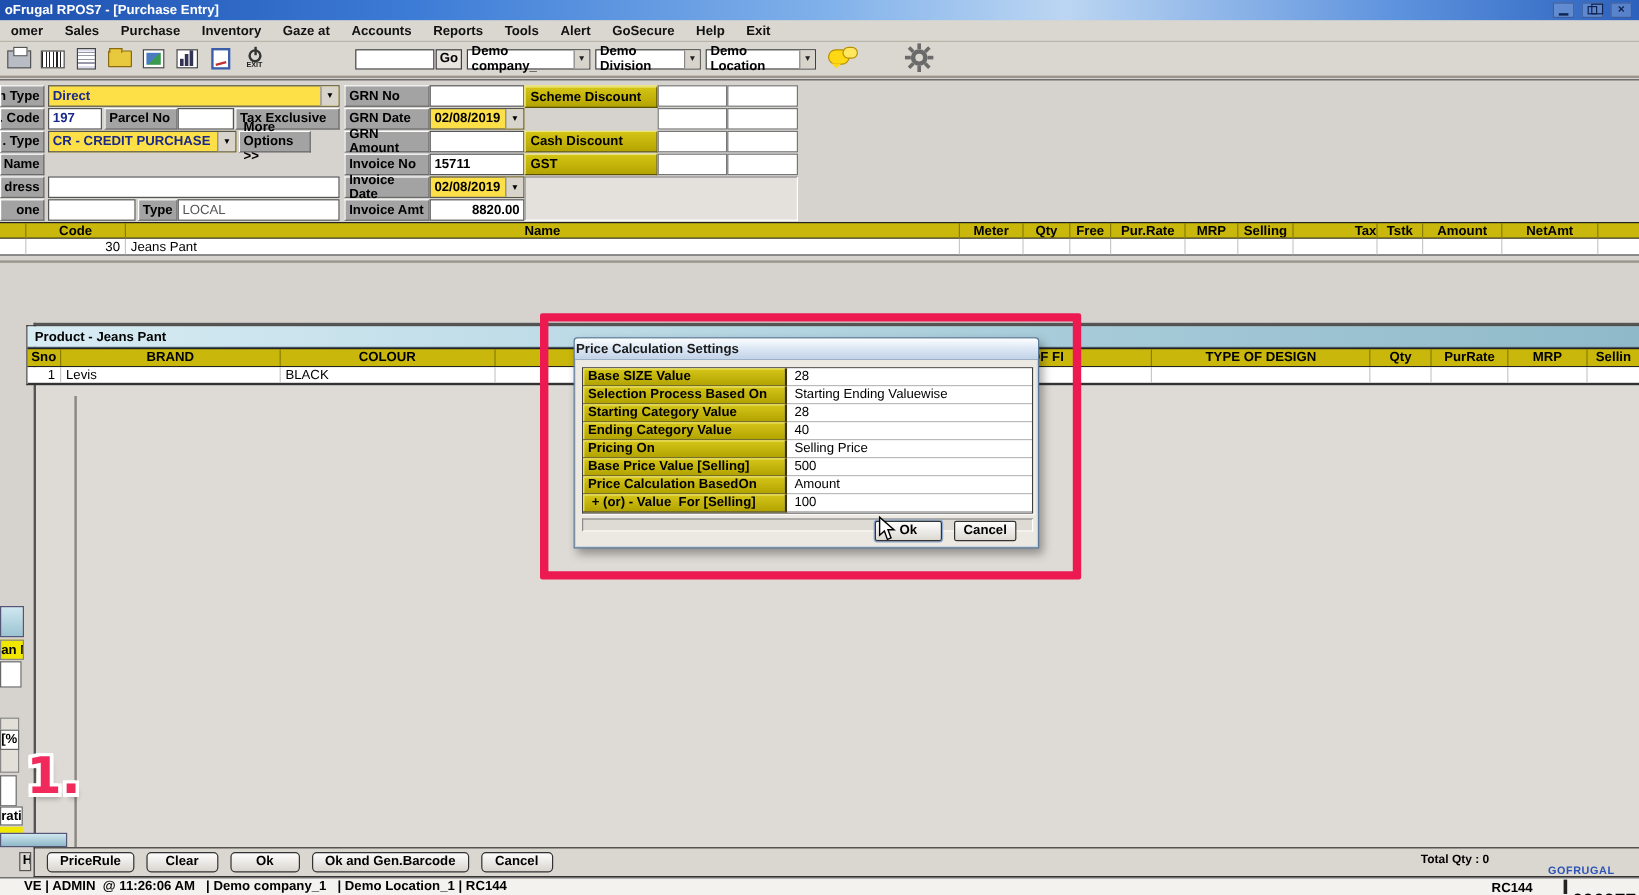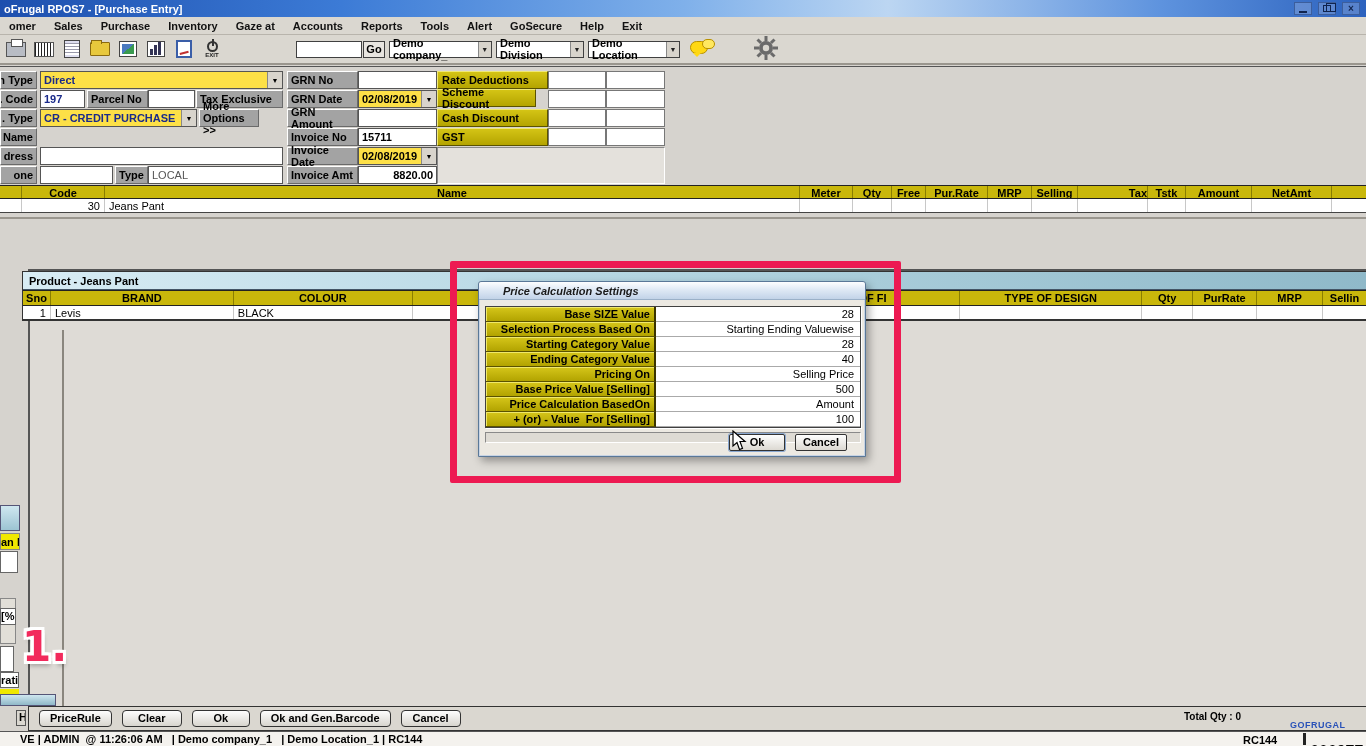--- a/index.html
+++ b/index.html
@@ -66,22 +66,22 @@
   
   .yhead { display:flex; background:#c9b70b; border-top:1px solid #222; border-bottom:1px solid #222; }
   .yhead .hc { font-weight:bold; text-align:center; border-right:1px solid #8a7e00; padding:1px 0; overflow:hidden; white-space:nowrap; }
   .trow { display:flex; background:#fff; border-bottom:1px solid #444; }
   .trow .tc { border-right:1px solid #c8c8c8; padding:1px 4px; overflow:hidden; white-space:nowrap; }
 
   .ppanel-title { background:linear-gradient(90deg,#d8ecf4 0%,#b8d8e4 40%,#8fb9c9 100%); border:1px solid #456; font-weight:bold; display:flex; align-items:center; padding-left:6px; }
 
   
   .dialog { left:478px; top:281px; width:388px; height:176px; background:#ece9e2; border:1px solid #5a7898; border-radius:3px 3px 0 0; box-shadow:0 0 0 1px #c8d4e4 inset, 3px 4px 8px rgba(0,0,0,.35); z-index:50; }
-  .dlg-title { height:18px; background:linear-gradient(180deg,#fdfeff 0%,#dfe9f5 45%,#c2d3e8 100%); border-bottom:1px solid #9ab0c8; border-radius:3px 3px 0 0; display:flex; align-items:center; padding-left:24px; font-weight:bold; color:#1a1a1a;font-style:italic; }
-  .dlg-body { position:absolute; left:6px; top:24px; width:376px; height:122px; background:#fff; border:1px solid #404040; box-shadow:1px 1px 0 #fff;text-align:right; }
+  .dlg-title { height:18px; background:linear-gradient(180deg,#fdfeff 0%,#dfe9f5 45%,#c2d3e8 100%); border-bottom:1px solid #9ab0c8; border-radius:3px 3px 0 0; display:flex; align-items:center; padding-left:1px; font-weight:bold; color:#1a1a1a; }
+  .dlg-body { position:absolute; left:6px; top:24px; width:376px; height:122px; background:#fff; border:1px solid #404040; box-shadow:1px 1px 0 #fff; }
   .dlg-row { display:flex; height:15px; }
   .dlg-label { width:170px; background:linear-gradient(180deg,#d6c61a,#b2a300); box-shadow:inset 1px 1px 0 #f0e86a; border-right:2px solid #3a3400; border-bottom:1px solid #5a5200; font-weight:bold; padding:1px 4px 0; white-space:pre; overflow:hidden; }
   .dlg-value { flex:1; background:#fff; border-bottom:1px solid #aaa; padding:1px 6px 0; }
   .dlg-strip { position:absolute; left:6px; top:150px; width:376px; height:11px; background:#dedbd4; border:1px solid; border-color:#8a8a8a #fff #fff #8a8a8a; }
   .dlg-btn { position:absolute; top:152px; height:17px; background:linear-gradient(180deg,#fefefe,#dcd9d2); border:1px solid #333; border-radius:2px; font-weight:bold; text-align:center; line-height:15px; }
   .dlg-ok { left:250px; width:56px; box-shadow:0 0 0 1px #8aa8d0; }
   .dlg-cancel { left:316px; width:52px; }
 
   
   .red-rect { left:450px; top:261px; width:451px; height:222px; border:7px solid #ed1a52; z-index:40; border-radius:2px; }
@@ -254,21 +254,21 @@
   <div class="abs chip" style="left:115px;top:99px;width:33px;height:18px">Type</div>
   <div class="abs field" style="left:148px;top:99px;width:135px;height:18px;font-weight:normal;color:#555">
       <span>LOCAL</span>
     </div>
   <div class="abs chip" style="left:287px;top:99px;width:71px;height:18px">Invoice Amt</div>
   <div class="abs field" style="left:358px;top:99px;width:79px;height:18px;justify-content:flex-end">
       <span>8820.00</span>
     </div>
 
   <div class="abs ylabel" style="left:437px;top:4px;width:111px;height:18px">Rate Deductions</div>
-  <div class="abs ylabel" style="left:437px;top:22px;width:99px;height:18px">Scheme Discount</div>
+  <div class="abs ylabel" style="left:437px;top:5px;width:111px;height:18px">Scheme Discount</div>
   <div class="abs ylabel" style="left:437px;top:42px;width:111px;height:18px">Cash Discount</div>
   <div class="abs ylabel" style="left:437px;top:61px;width:111px;height:18px">GST</div>
   <div class="abs cell-w" style="left:548px;top:4px;width:58px;height:18px"></div>
   <div class="abs cell-w" style="left:606px;top:4px;width:59px;height:18px"></div>
   <div class="abs cell-w" style="left:548px;top:23px;width:58px;height:18px"></div>
   <div class="abs cell-w" style="left:606px;top:23px;width:59px;height:18px"></div>
   <div class="abs cell-w" style="left:548px;top:42px;width:58px;height:18px"></div>
   <div class="abs cell-w" style="left:606px;top:42px;width:59px;height:18px"></div>
   <div class="abs cell-w" style="left:548px;top:61px;width:58px;height:18px"></div>
   <div class="abs cell-w" style="left:606px;top:61px;width:59px;height:18px"></div>

